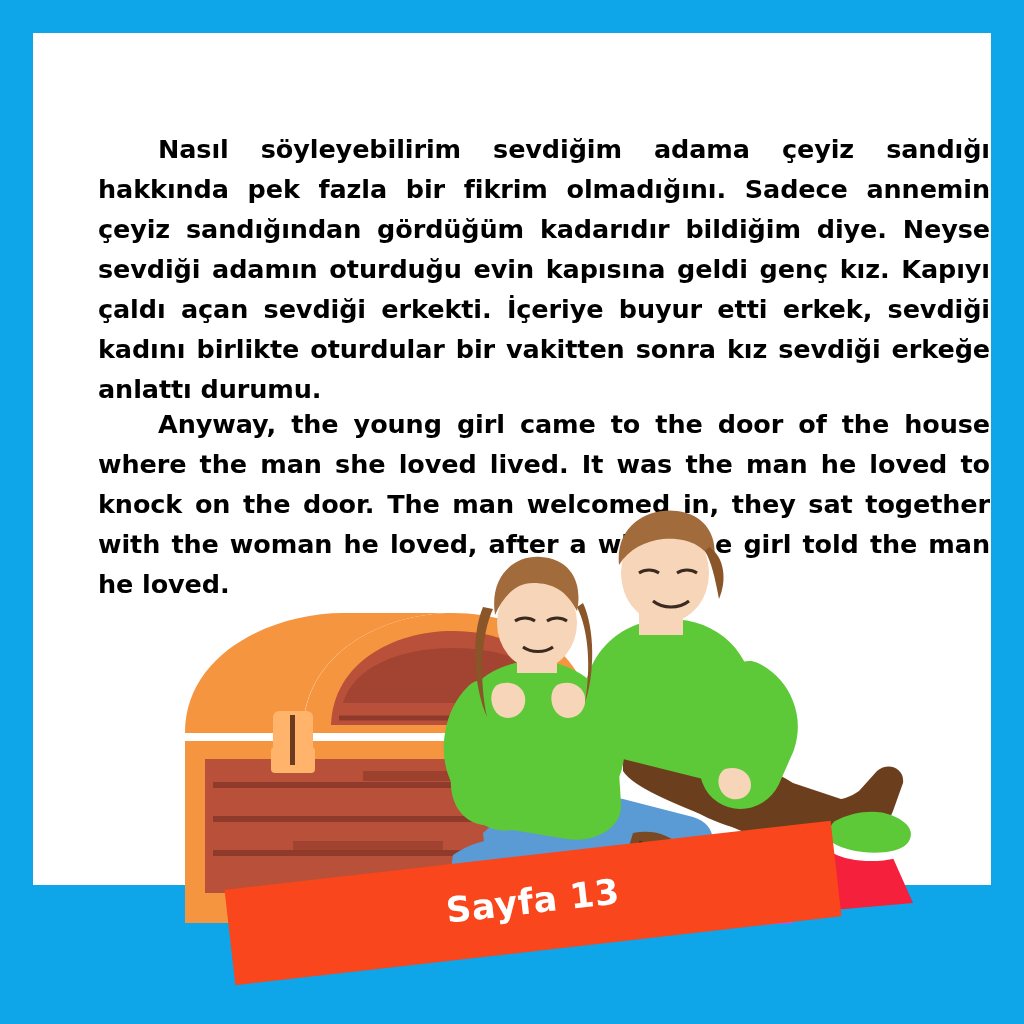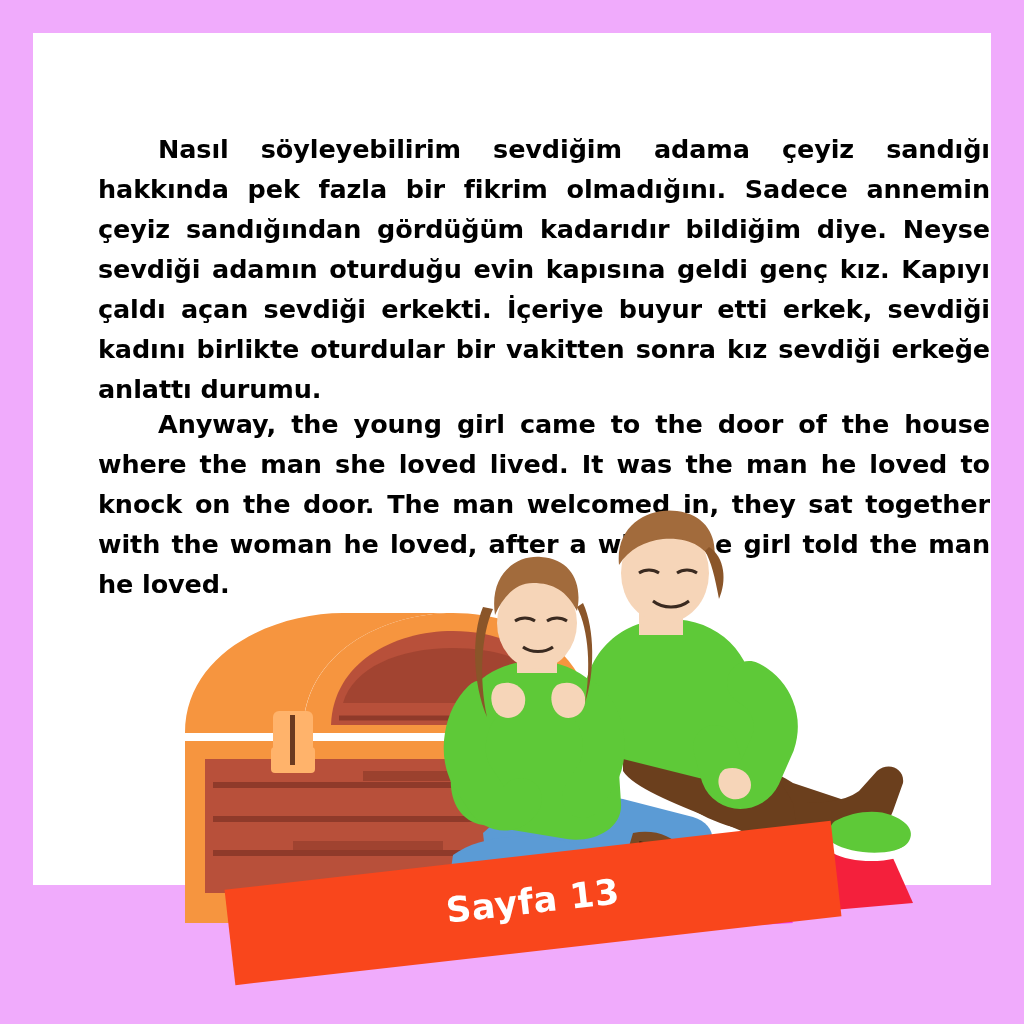--- a/index.html
+++ b/index.html
@@ -10,21 +10,21 @@
   body {
     width: 1024px;
     height: 1024px;
     overflow: hidden;
     font-family: "DejaVu Sans", sans-serif;
   }
   #page {
     position: relative;
     width: 1024px;
     height: 1024px;
-    background: #f0abfc;
+    background: #0ea5e9;
   }
   #page-sheet {
     position: absolute;
     left: 33px;
     top: 33px;
     width: 958px;
     height: 852px;
     background: #ffffff;
   }
   .text-block {

